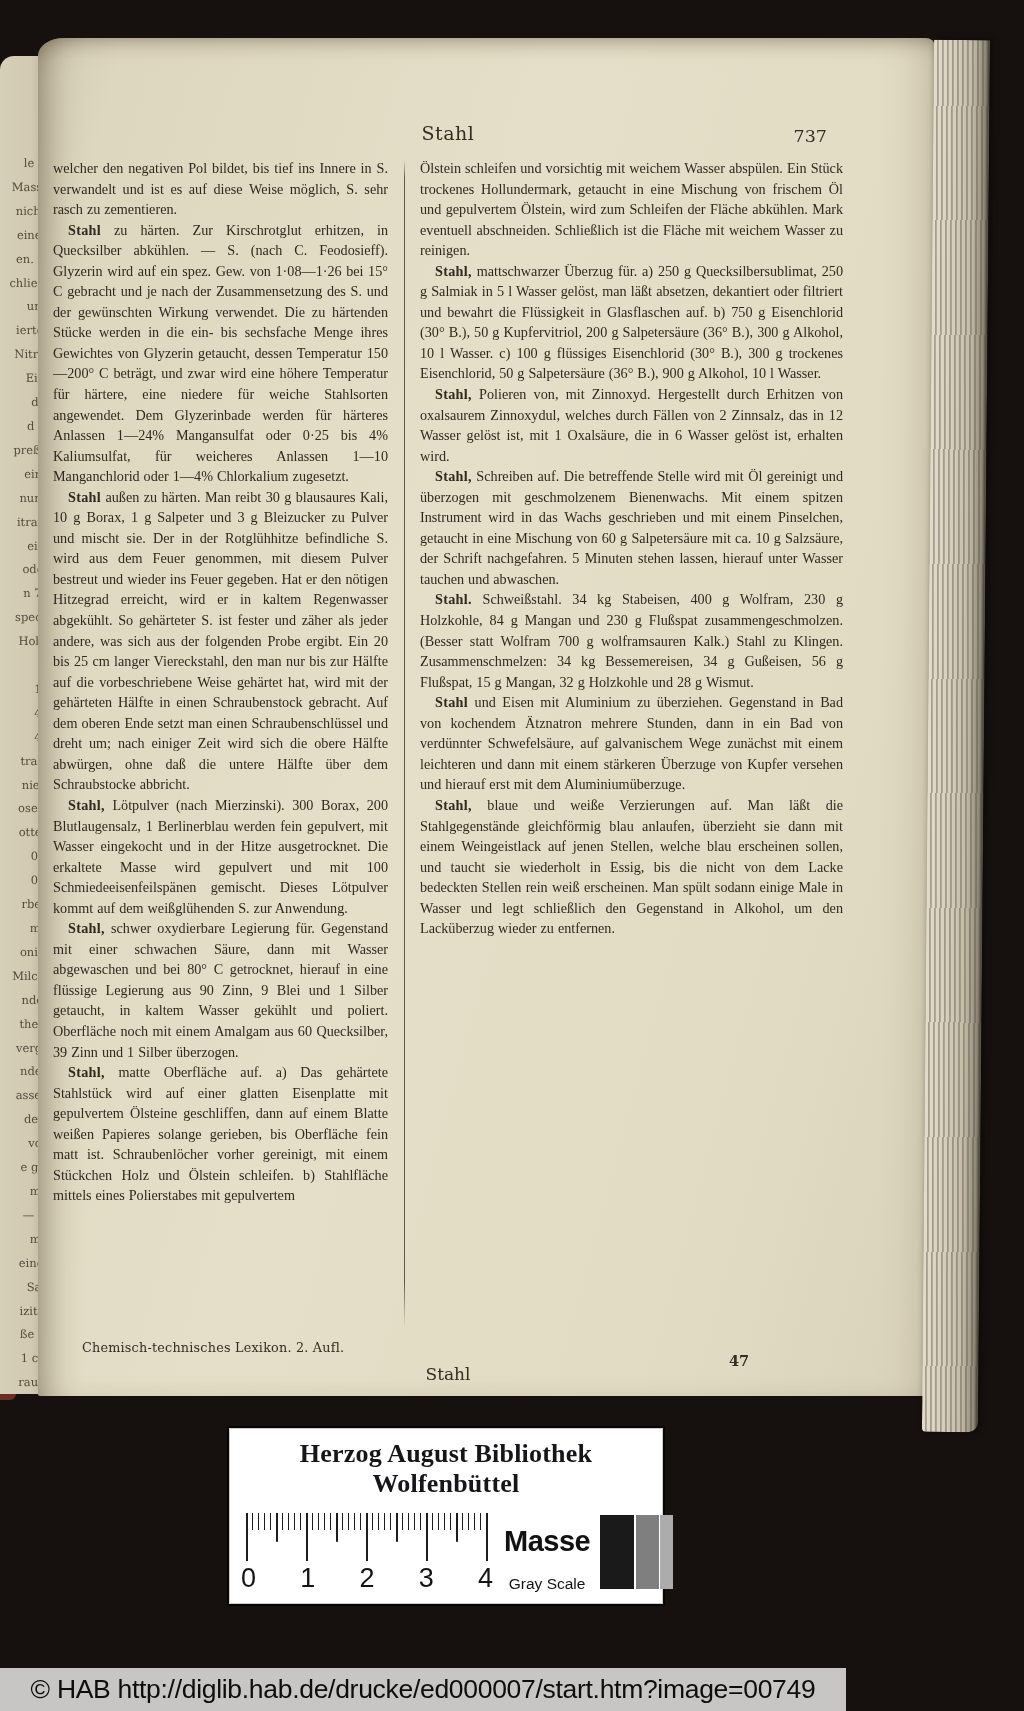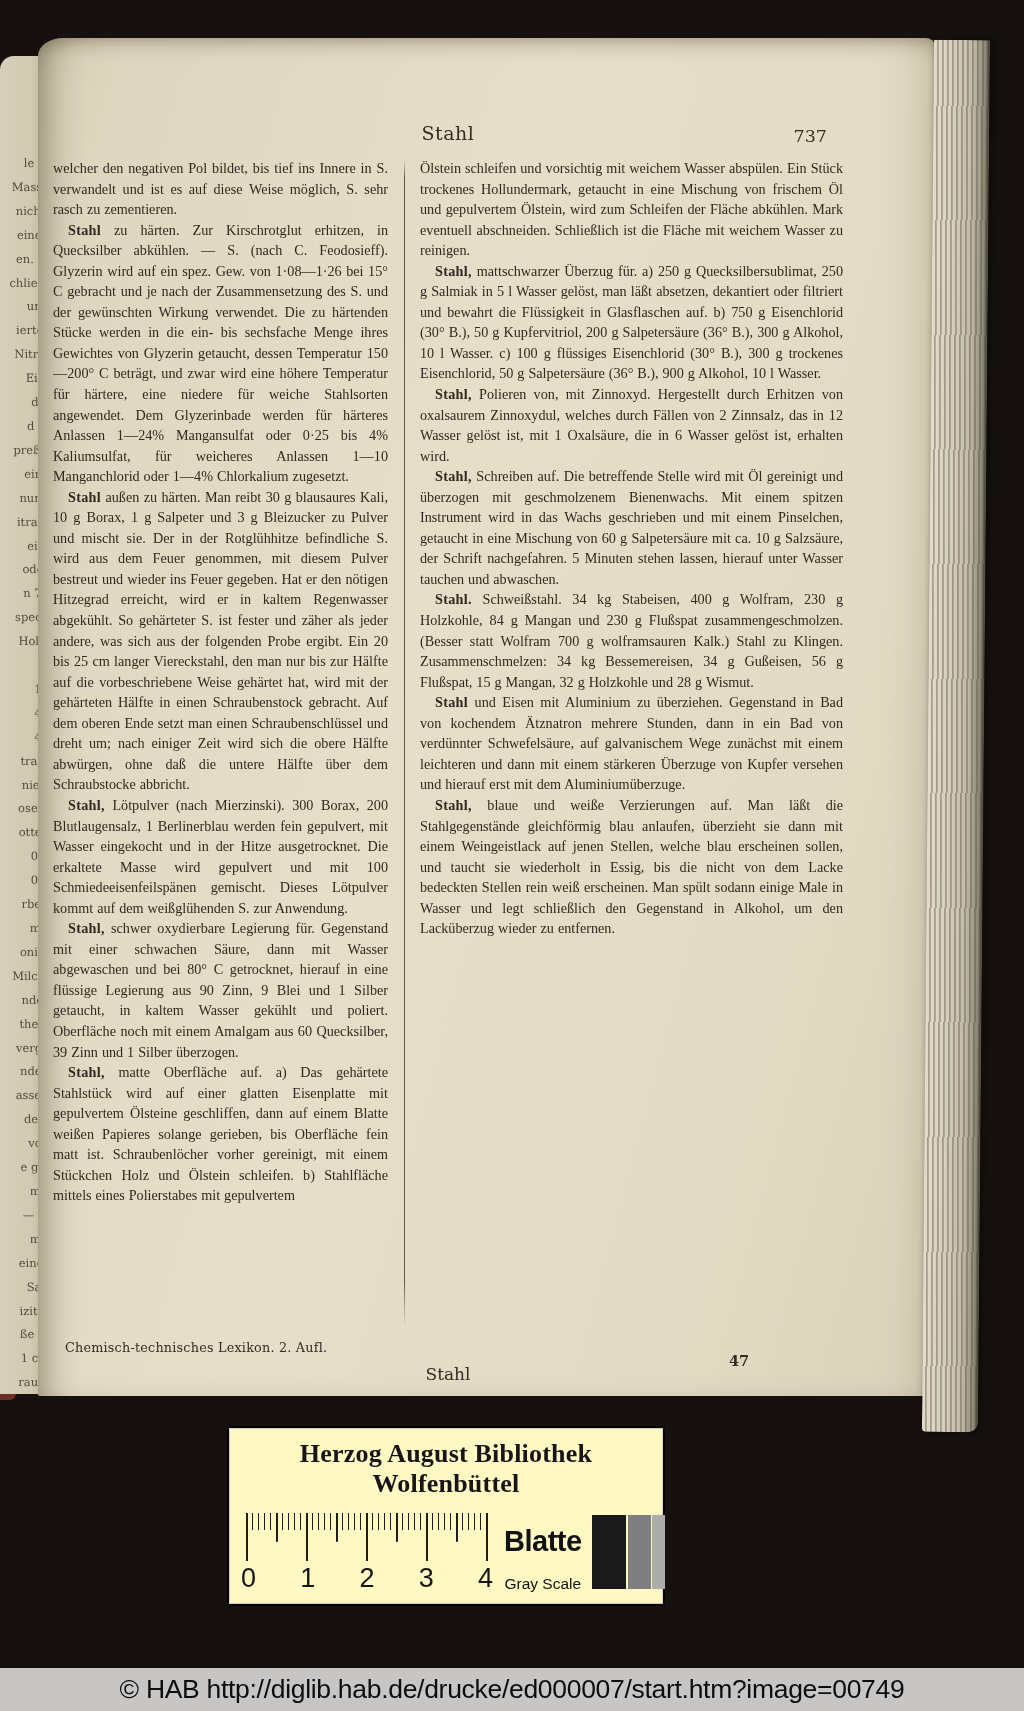--- a/index.html
+++ b/index.html
@@ -35,34 +35,34 @@
     word-spacing:.4px;font-family:Liberation Serif, serif;}
   .col p{margin:0;}
   .col p.entry{text-indent:15px;}
   .col .lead{font-weight:700;letter-spacing:.3px;}
   .col-left{flex:0 0 335px;}
   .col-divider{flex:0 0 1px;background:linear-gradient(to bottom,rgba(75,65,50,0) 0,#5f5846 18px,#5f5846 96%,rgba(75,65,50,0) 100%);
     margin:2px 15px 6px 16px;}
   .col-right{flex:1 1 auto;}
 
   .page-footer{position:relative;margin-top:6px;font-size:12.8px;color:#352c24;}
-  .imprint{margin-left:12px;letter-spacing:.2px;}
+  .imprint{margin-left:29px;letter-spacing:.2px;}
   .signature{position:absolute;left:676px;top:12px;font-weight:700;font-size:14.5px;}
   .catchword{text-align:center;font-size:17px;margin-top:9px;color:#352c24;}
 
   .fore-edge{position:absolute;left:928px;top:40px;width:56px;height:1392px;
     background:
       repeating-linear-gradient(to right,rgba(90,80,60,.0) 0 3px,rgba(95,85,65,.45) 3px 4px,rgba(40,35,25,.25) 4px 5px),
       linear-gradient(to right,#e3dccb 0%,#d7d0bd 35%,#c2bba8 70%,#8e8877 92%,#4a453a 100%);
     transform:rotate(.5deg);border-radius:0 0 10px 4px;
     box-shadow:2px 0 6px rgba(0,0,0,.5);}
 
   
   .kodak-bar{position:absolute;left:229px;top:1428px;width:434px;height:176px;
-    background:#fef9c3;border:1px solid #cfcdc9;box-sizing:border-box;
+    background:#ffffff;border:1px solid #cfcdc9;box-sizing:border-box;
     box-shadow:0 0 0 2px rgba(0,0,0,.6);}
   .kodak-title{font-family:"Liberation Serif",serif;font-weight:700;font-size:26px;
     color:#17141a;text-align:center;margin-top:10px;letter-spacing:.2px;}
   .kodak-row{display:flex;align-items:flex-start;margin:14px 0 0 16px;}
   .ruler{width:244px;}
   .ticks{height:48px;width:242px;
     background-image:
       repeating-linear-gradient(90deg,#1d1d1d 0 2.4px,rgba(0,0,0,0) 2.4px 60px),
       repeating-linear-gradient(90deg,#1d1d1d 0 1.8px,rgba(0,0,0,0) 1.8px 30px),
       repeating-linear-gradient(90deg,#1d1d1d 0 1.3px,rgba(0,0,0,0) 1.3px 6px);
@@ -74,21 +74,21 @@
     font-family:"Liberation Sans",sans-serif;color:#121212;}
   .kodak-brand{font-size:29px;font-weight:700;letter-spacing:-.5px;line-height:1;}
   .kodak-sub{font-size:15.5px;margin-top:19px;}
   .patches{display:flex;margin-left:10px;margin-top:2px;}
   .patch{height:74px;}
   .patch-black{width:34px;background:#1a1a1a;}
   .patch-dgray{width:23px;background:#7f7f7f;margin-left:2px;}
   .patch-lgray{width:13px;background:#acacac;margin-left:1px;}
 
   
-  .copyright-bar{position:absolute;left:0;top:1668px;width:1024px;height:43px;
+  .copyright-bar{position:absolute;left:0;top:1668px;width:846px;height:43px;
     background:#c7c6c4;display:flex;align-items:center;justify-content:center;}
   .copyright-text{font-family:"Liberation Sans",sans-serif;font-size:26.5px;color:#0d0d0d;
     letter-spacing:-.3px;}
 </style>
 </head>
 <body>
 
 <div class="scene">
 
   <div class="spine-edge"></div>
@@ -201,21 +201,21 @@
         <div class="ticks"></div>
         <div class="ruler-numbers">
           <span>0</span>
           <span>1</span>
           <span>2</span>
           <span>3</span>
           <span>4</span>
         </div>
       </div>
       <div class="kodak-logo">
-        <div class="kodak-brand">Blatte</div>
+        <div class="kodak-brand">Masse</div>
         <div class="kodak-sub">Gray Scale</div>
       </div>
       <div class="patches">
         <div class="patch patch-black"></div>
         <div class="patch patch-dgray"></div>
         <div class="patch patch-lgray"></div>
       </div>
     </div>
   </div>
 

